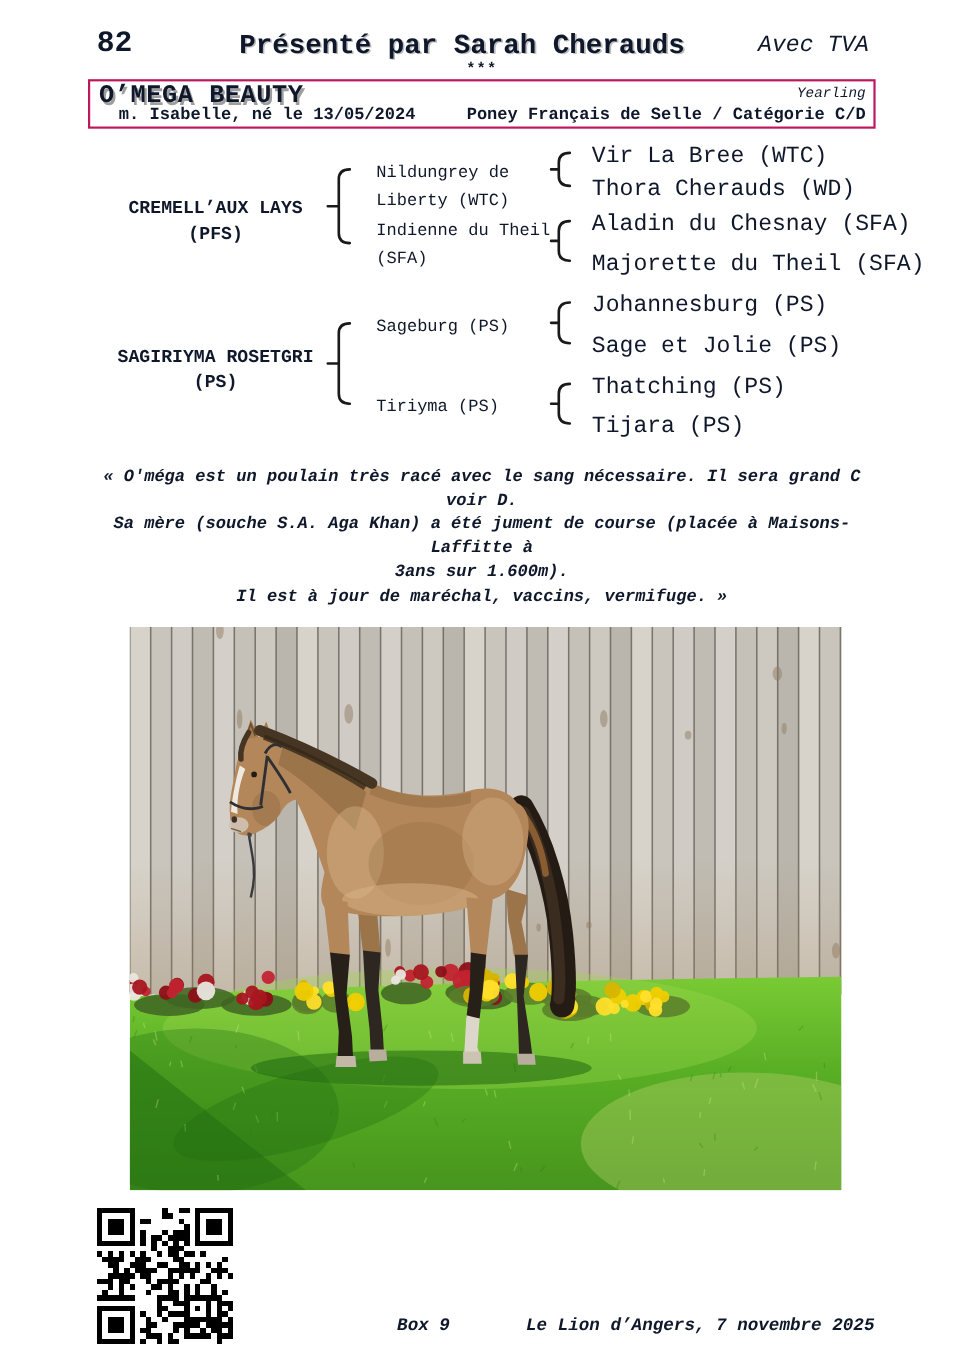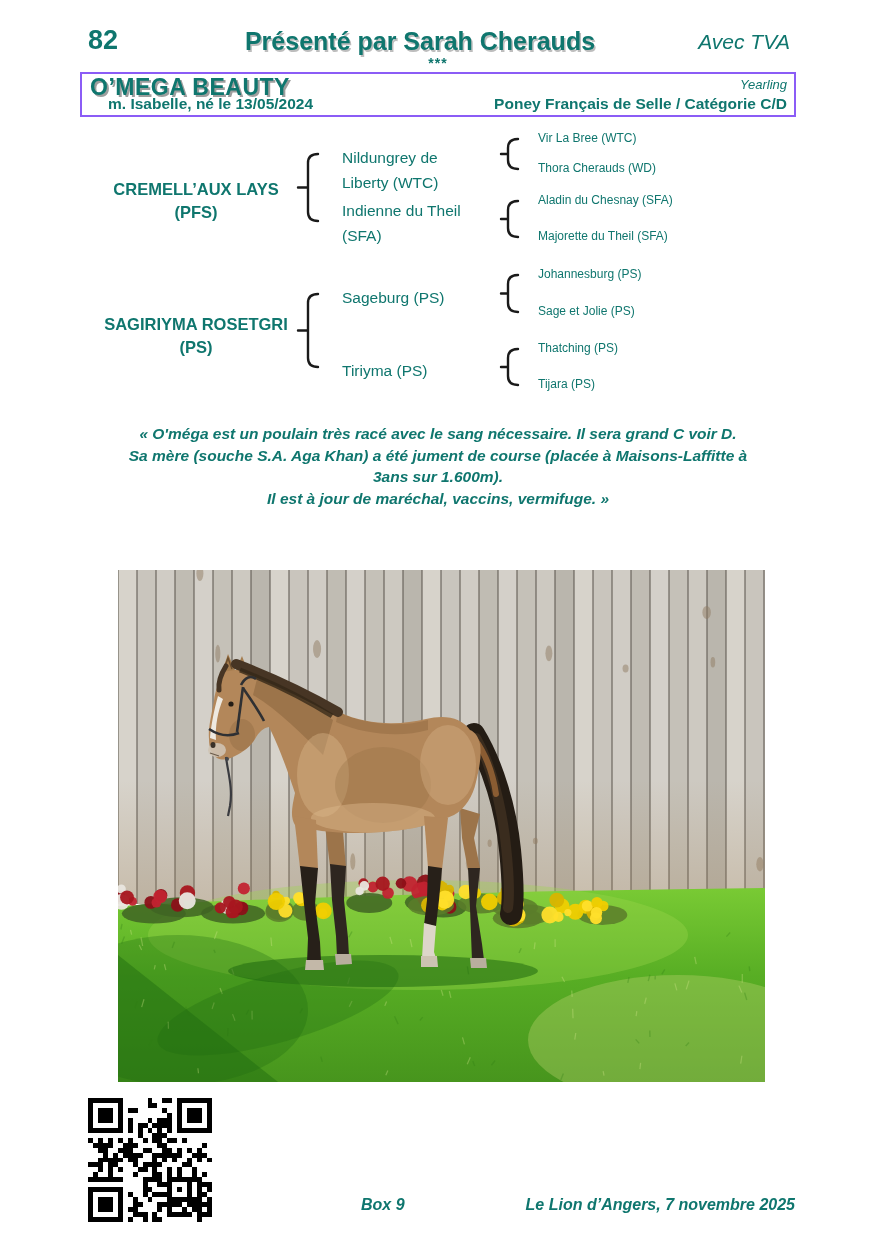--- a/index.html
+++ b/index.html
@@ -1,35 +1,35 @@
 <!DOCTYPE html>
 <html><head>
 <meta charset="utf-8">
 <style>
   html,body{margin:0;padding:0;background:#fff;}
   #page{position:relative;width:875px;height:1241px;background:#fff;overflow:hidden;
-        font-family:Liberation Sans, sans-serif;color:#0f766e;border-radius:22px;}
+        font-family:Liberation Mono, monospace;color:#0f172a;border-radius:22px;}
   .abs{position:absolute;}
   
   .lot{left:88px;top:25px;font-size:27px;font-weight:700;}
   .ptitle{left:80px;top:27px;width:680px;text-align:center;font-size:25px;font-weight:700;
           text-shadow:1.5px 1.5px 0 #bdbdbd;}
   .tva{top:30px;right:85px;font-size:21px;font-style:italic;}
   .stars{left:80px;top:55px;width:716px;text-align:center;font-size:14px;font-weight:700;letter-spacing:1px;}
   
-  .infobox{left:80px;top:72px;width:716px;height:45px;border:2px solid #8b5cf6;box-sizing:border-box;}
+  .infobox{left:80px;top:72px;width:716px;height:45px;border:2px solid #be185d;box-sizing:border-box;}
   .hname{left:8px;top:0px;font-size:23px;font-weight:700;letter-spacing:.5px;text-shadow:2px 2px 0 #9e9e9e;}
   .yearling{right:7px;top:3px;font-size:13px;font-style:italic;}
   .sexbirth{left:8px;bottom:2px;font-size:15.5px;font-weight:700;margin-left:18px;}
   .breedcat{right:7px;bottom:2px;font-size:15.5px;font-weight:700;}
   
   .pedigree{left:80px;top:125px;width:716px;height:290px;}
   .gen1{width:232px;text-align:center;font-size:16.5px;font-weight:700;line-height:23px;}
   .gen2{left:262px;font-size:15.5px;line-height:25px;}
-  .gen3{left:458px;font-size:12px;white-space:nowrap;}
+  .gen3{left:458px;font-size:21px;white-space:nowrap;}
   #ped-brackets{position:absolute;left:0;top:0;}
   
   .quote{left:80px;top:423px;width:716px;text-align:center;font-size:15.5px;font-weight:700;
          font-style:italic;line-height:21.7px;}
   
   .photo{left:118px;top:570px;width:647px;height:512px;}
   
   .qr{left:88px;top:1098px;width:124px;height:124px;}
   .boxnum{left:361px;top:1196px;font-size:16px;font-weight:700;font-style:italic;}
   .saleinfo{right:80px;top:1196px;font-size:16px;font-weight:700;font-style:italic;}

